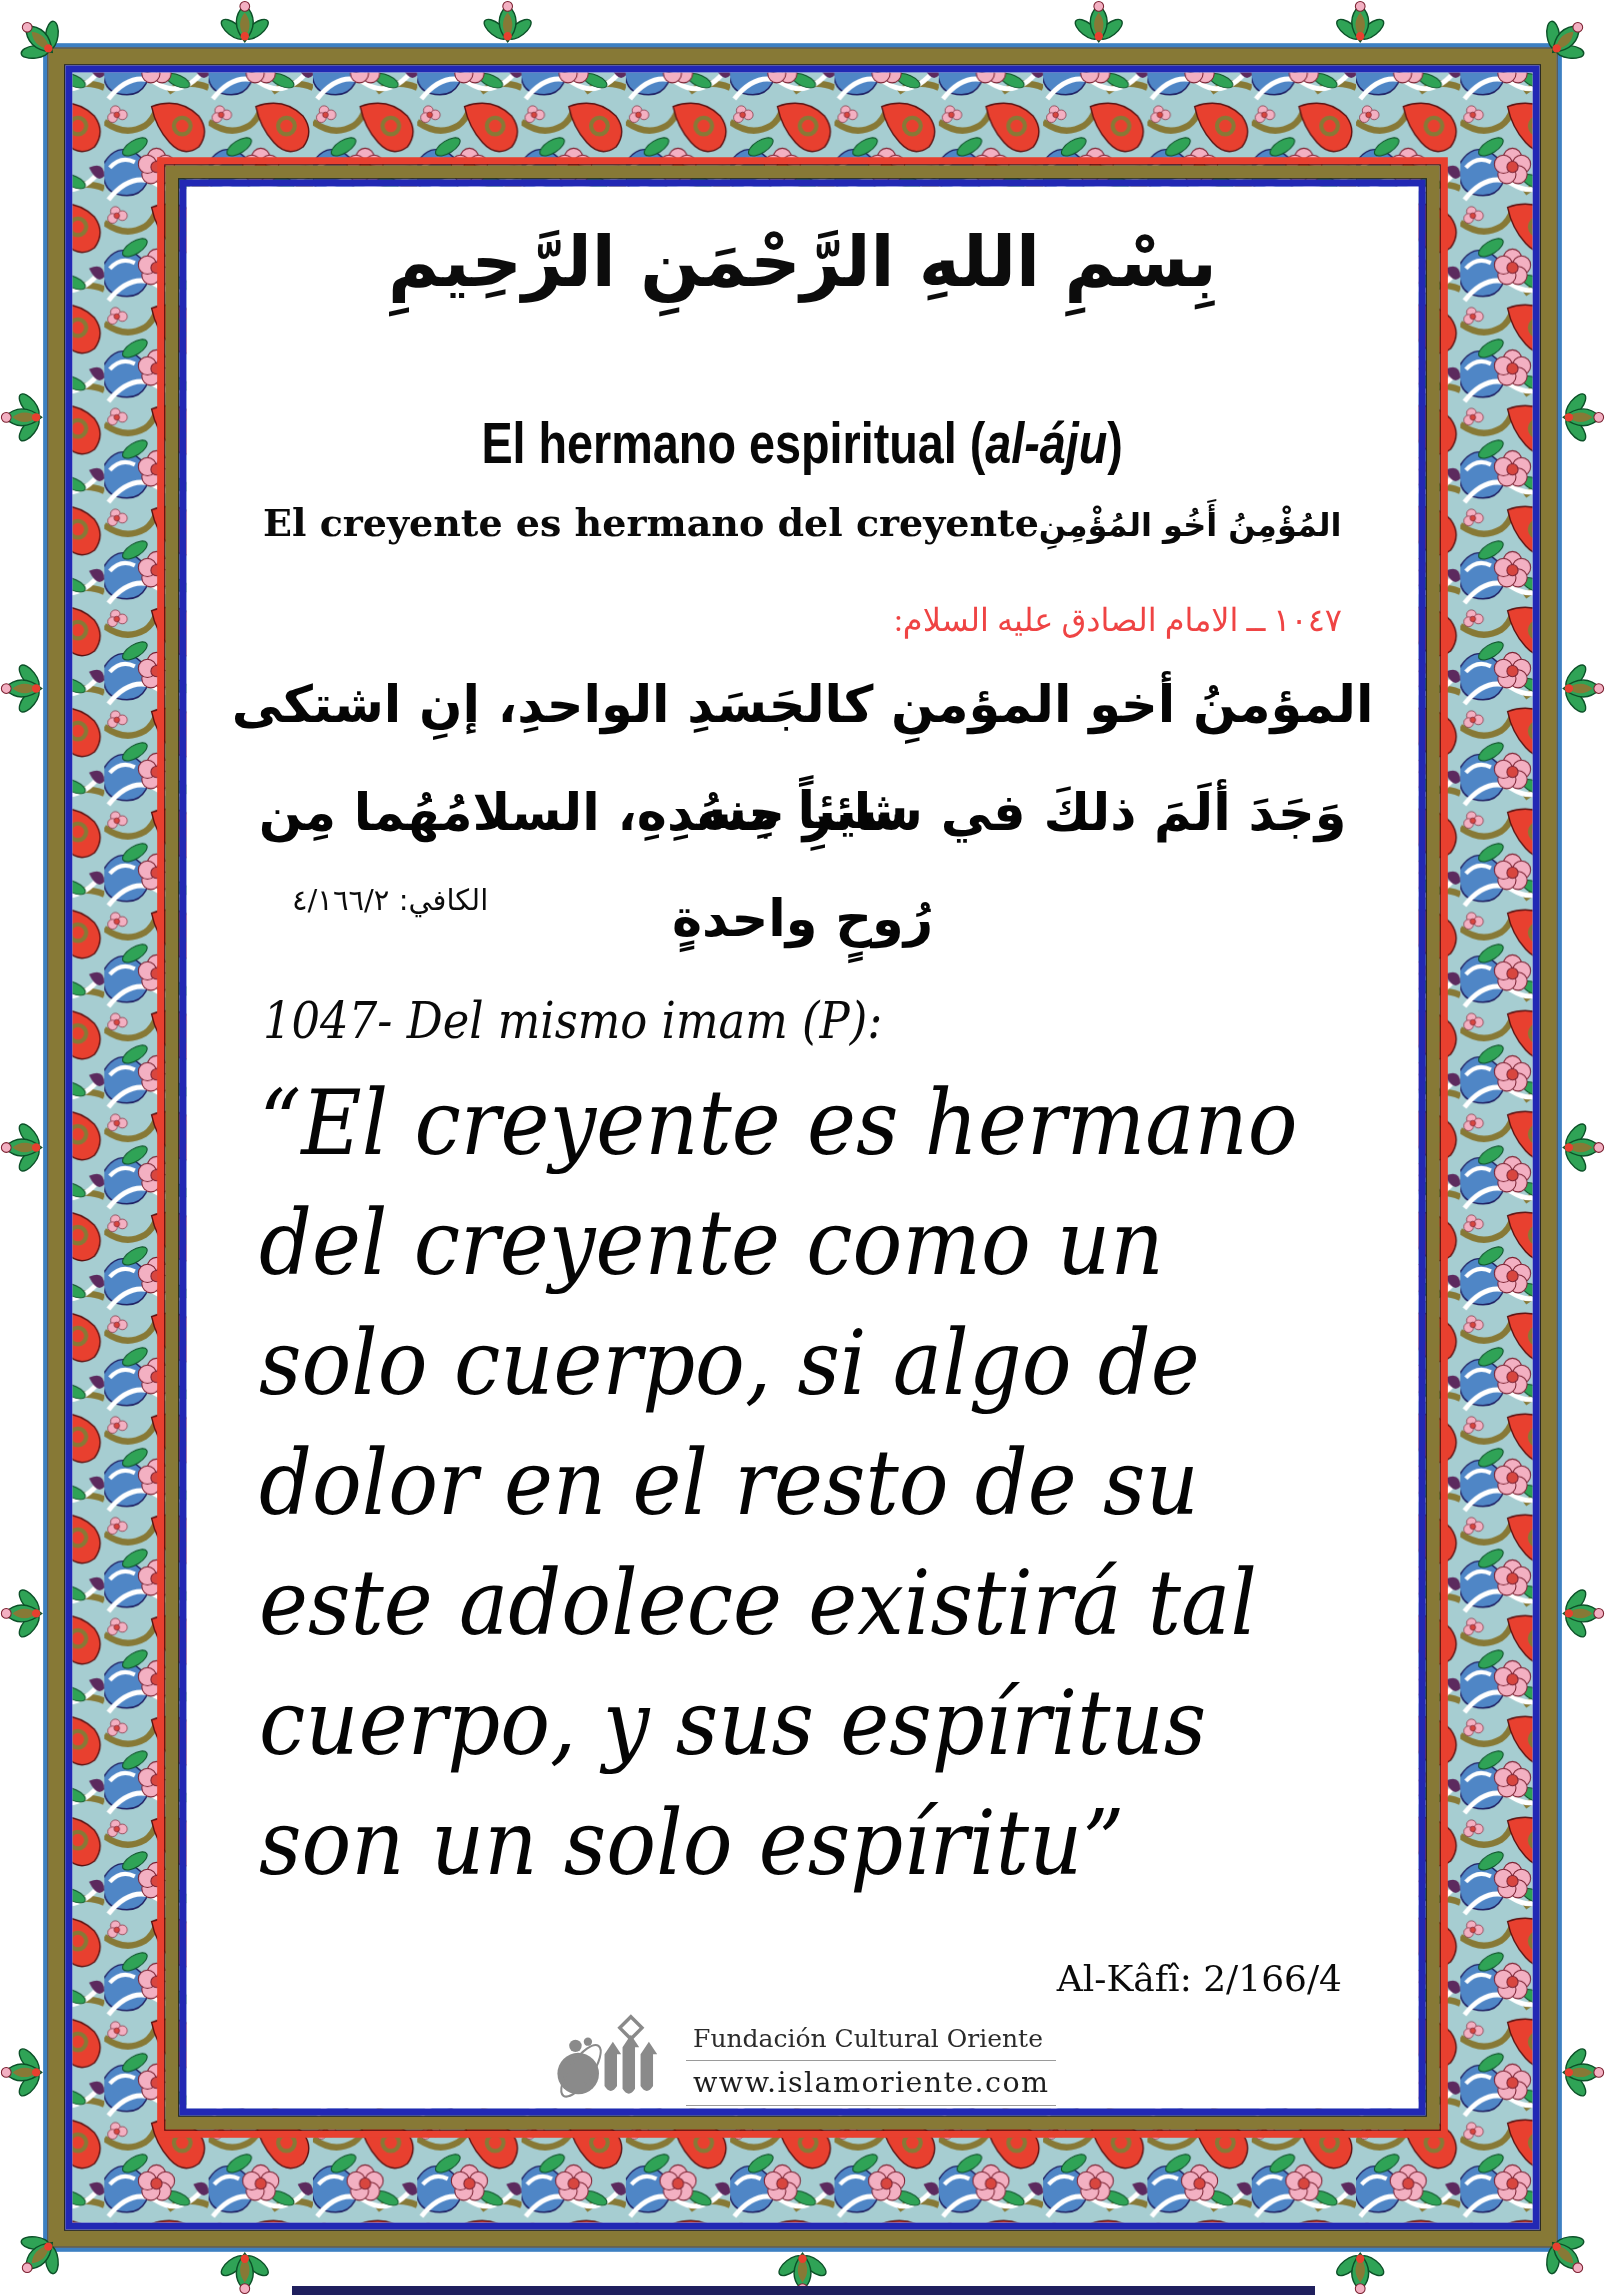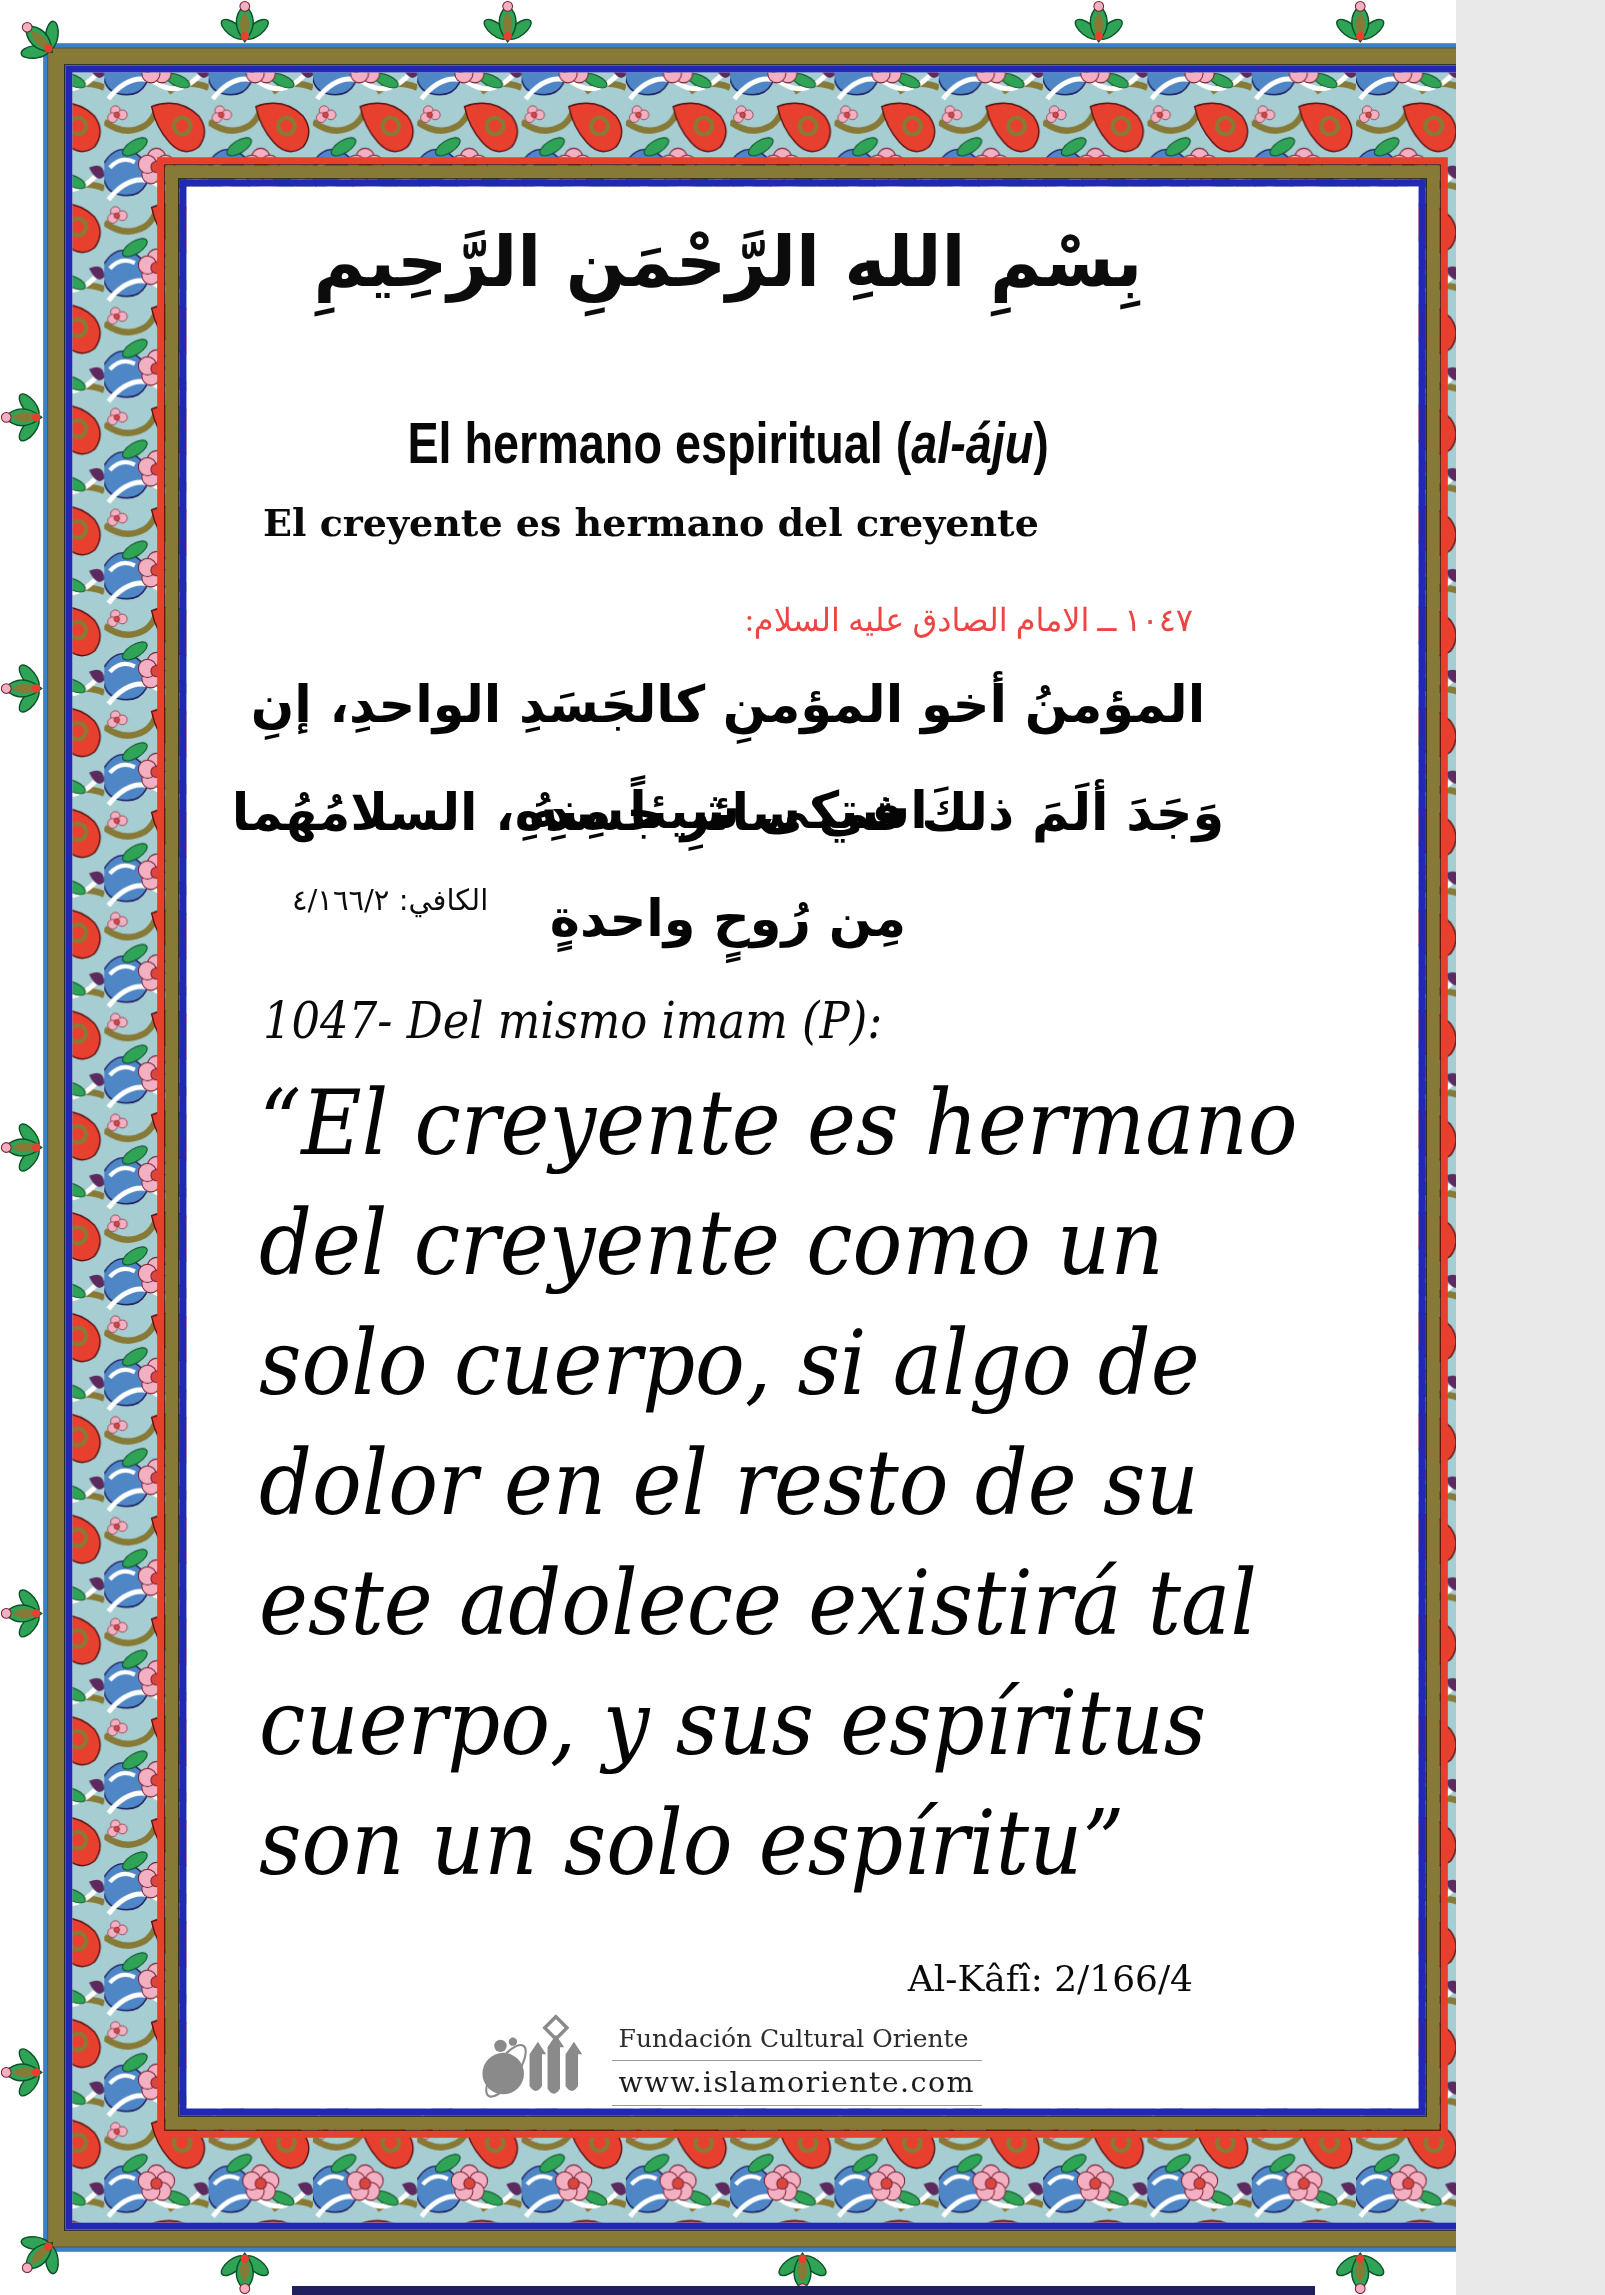--- a/index.html
+++ b/index.html
@@ -1,16 +1,16 @@
 <!DOCTYPE html>
 <html style="font-size:11px"><head>
 <meta charset="utf-8">
 <style>
   html,body{margin:0;padding:0;background:#e9e9e9;}
-  .page{position:relative;width:1456px;height:2295px;background:#ffffff;overflow:hidden;
+  .page{position:relative;width:1605px;height:2295px;background:#ffffff;overflow:hidden;
         font-family:"DejaVu Serif",serif;color:#111;}
   .abs{position:absolute;}
   
   .border-svg{position:absolute;left:0;top:0;width:1605px;height:2295px;}
   .bismillah{top:196px;left:0;width:100%;text-align:center;direction:rtl;
              font-family:"DejaVu Sans",sans-serif;font-weight:bold;font-size:70px;line-height:132px;color:#0c0c0c;}
   .title{top:410px;left:0;width:100%;text-align:center;white-space:nowrap;}
   .title-inner{display:inline-block;transform:scaleX(.82);transform-origin:center;
                font-family:"Liberation Sans",sans-serif;font-weight:bold;font-size:57px;line-height:67px;color:#080808;}
   .title-inner .emph{font-style:italic;}
@@ -141,20 +141,21 @@
   <div class="abs bismillah" dir="rtl">بِسْمِ اللهِ الرَّحْمَنِ الرَّحِيمِ</div>
 
   <div class="abs title">
     <span class="title-inner">
       <span>El hermano espiritual (</span><span class="emph">al-áju</span><span>)</span>
     </span>
   </div>
 
   <div class="abs subtitle-row">
     <span class="subtitle-es">El creyente es hermano del creyente</span>
+    <span class="subtitle-ar" dir="rtl">المُؤْمِنُ أَخُو المُؤْمِنِ</span>
   </div>
 
   <div class="abs attribution" dir="rtl">١٠٤٧ ــ الامام الصادق عليه السلام:</div>
 
   <div class="abs hadith1" dir="rtl">المؤمنُ أخو المؤمنِ كالجَسَدِ الواحدِ، إنِ اشتكى شيئاً مِنهُ</div>
 
   <div class="abs hadith2" dir="rtl">وَجَدَ ألَمَ ذلكَ في سائرِ جسدِهِ، السلامُهُما مِن رُوحٍ واحدةٍ</div>
 
   <div class="abs ref-ar" dir="rtl">الكافي: ٤/١٦٦/٢</div>
 

